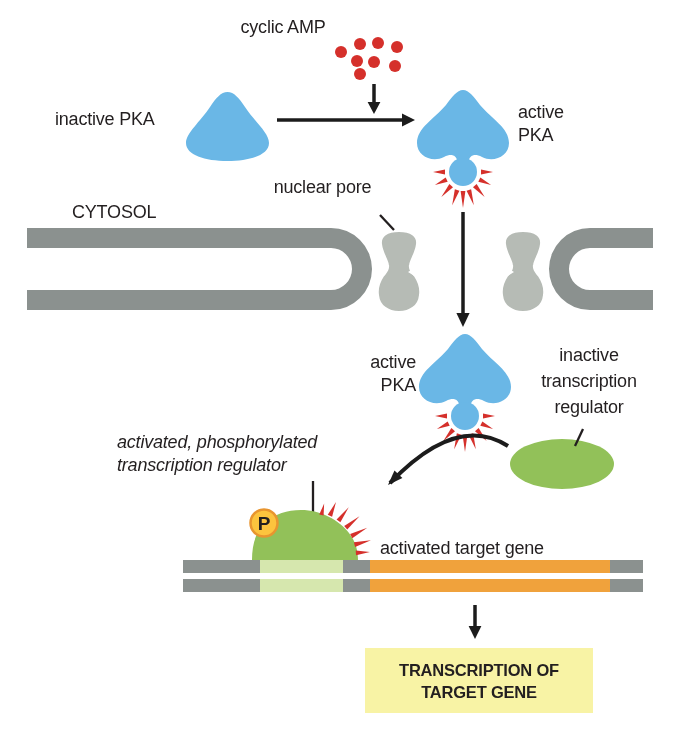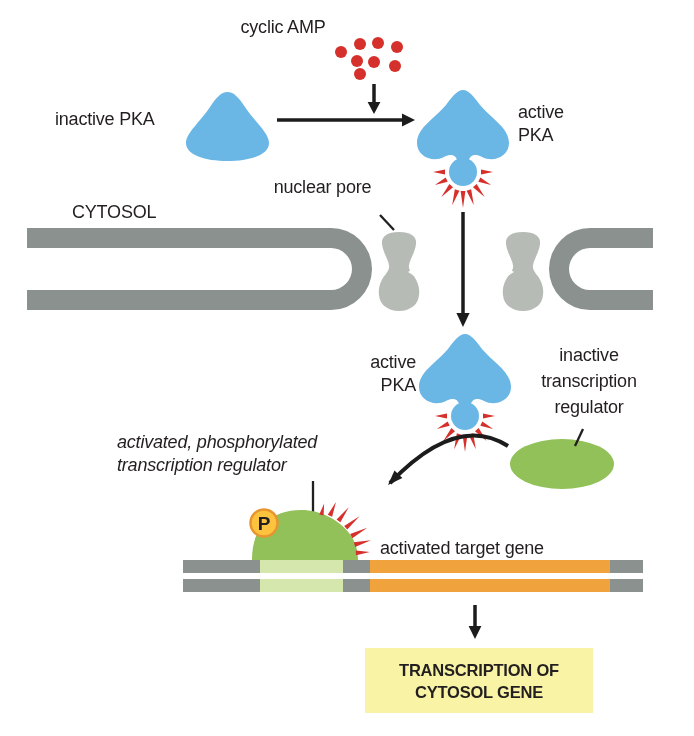--- a/index.html
+++ b/index.html
@@ -163,15 +163,15 @@
   <div class="lbl center" style="left:524px;top:342px;width:130px;line-height:26px;">inactive
 transcription
 regulator</div>
 
   <div class="lbl" style="left:117px;top:431px;font-style:italic;">activated, phosphorylated
 transcription regulator</div>
 
   <div class="lbl" style="left:380px;top:537px;">activated target gene</div>
 
   <div class="tbox">TRANSCRIPTION OF
-CYTOSOL GENE</div>
+TARGET GENE</div>
 
 </div>
 
 </body></html>

